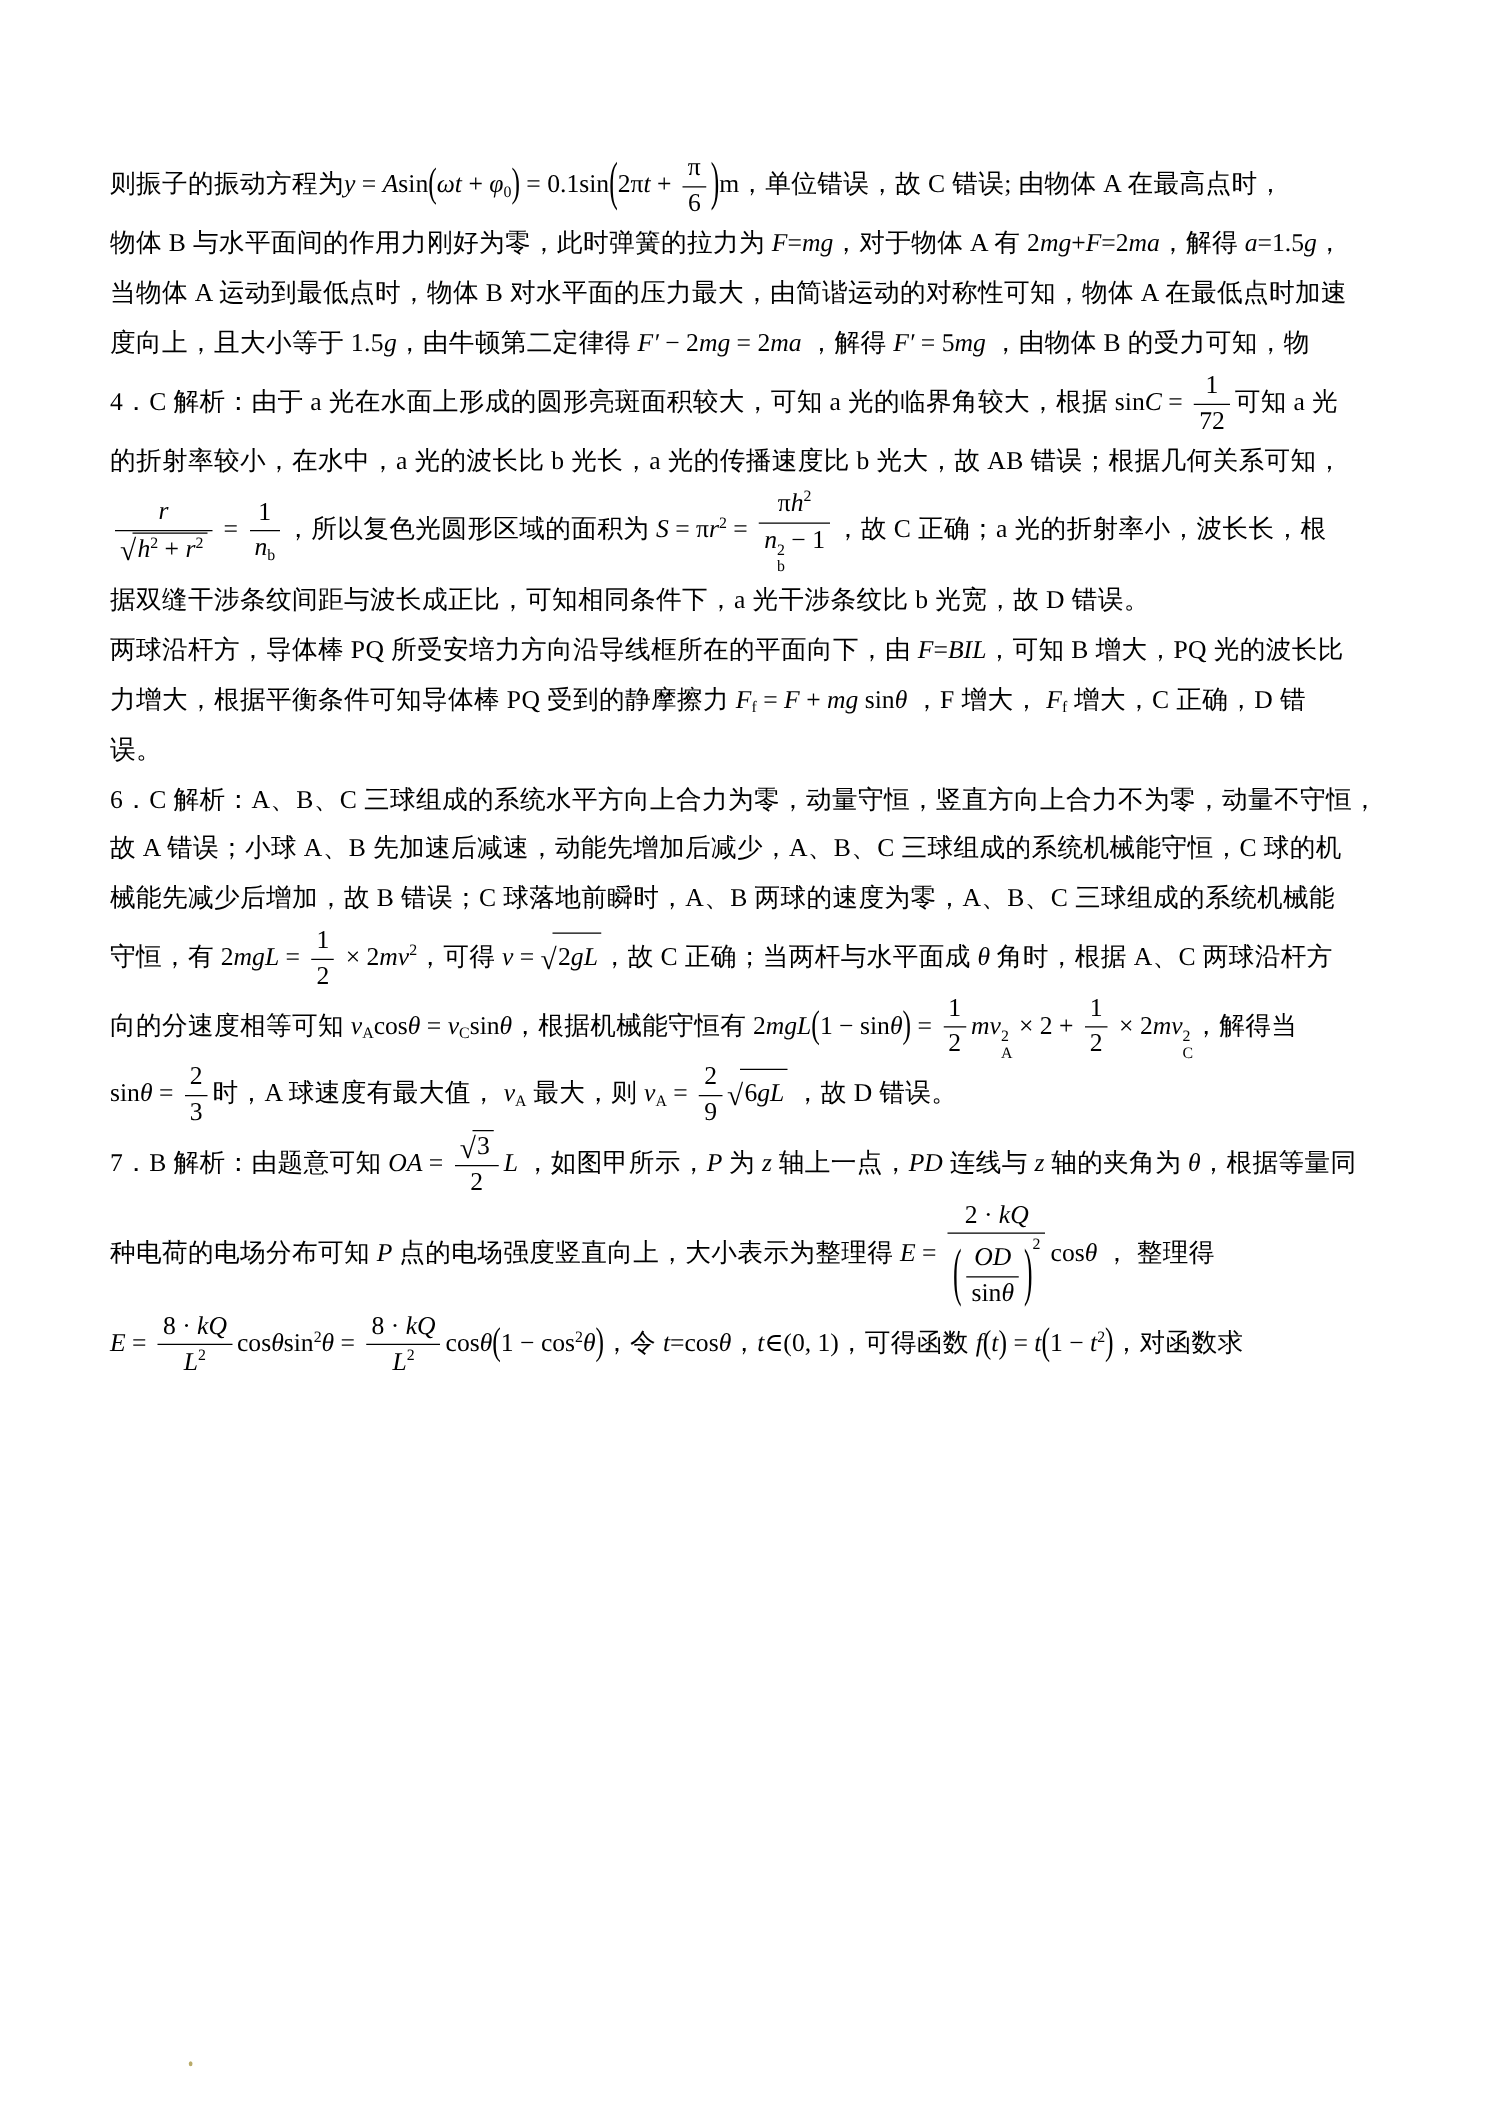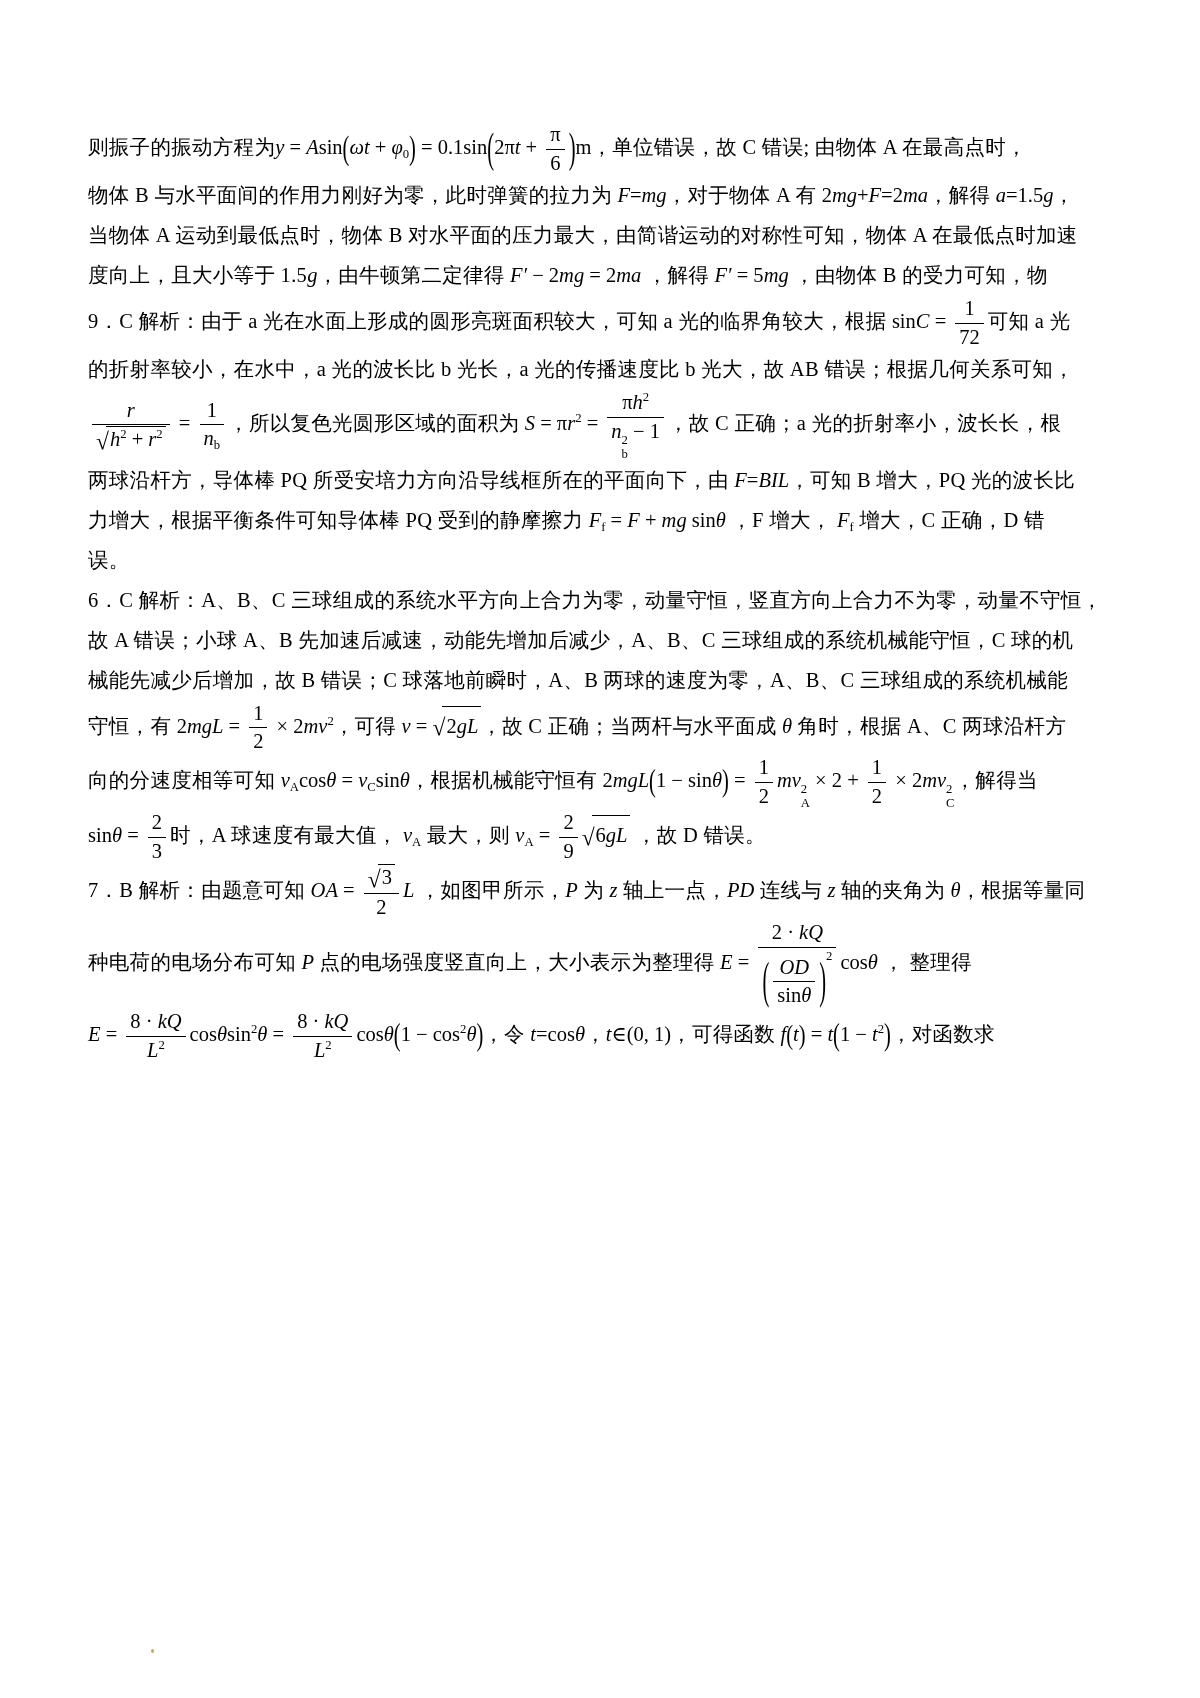--- a/index.html
+++ b/index.html
@@ -34,26 +34,27 @@
 </style>
 </head>
 <body style="background: rgb(255, 255, 255); color: rgb(0, 0, 0);">
 
 <div id="doc">
   <div id="content">
       <div class="line"><span class="c">则振子的振动方程为</span><span class="mv">y</span><span class="mr"> = </span><span class="mv">A</span><span class="mr">sin</span><span class="bigp" style="transform: scaleY(1.6);">(</span><span class="mv">ωt</span><span class="mr"> + </span><span class="mv">φ</span><span class="msub">0</span><span class="bigp" style="transform: scaleY(1.6);">)</span><span class="mr"> = 0.1sin</span><span class="bigp" style="transform: scaleY(2.1);">(</span><span class="mr">2π</span><span class="mv">t</span><span class="mr"> + </span><span class="frac"><span class="num"><span class="mr">π</span></span><span class="den"><span class="mr">6</span></span></span><span class="bigp" style="transform: scaleY(2.1);">)</span><span class="mr">m</span><span class="c">，单位错误，故 C 错误; 由物体 A 在最高点时，</span></div>
       <div class="line"><span class="c">物体 B 与水平面间的作用力刚好为零，此时弹簧的拉力为 </span><span class="mv">F</span><span class="mr">=</span><span class="mv">mg</span><span class="c">，对于物体 A 有 </span><span class="mr">2</span><span class="mv">mg</span><span class="mr">+</span><span class="mv">F</span><span class="mr">=2</span><span class="mv">ma</span><span class="c">，解得 </span><span class="mv">a</span><span class="mr">=1.5</span><span class="mv">g</span><span class="c">，</span></div>
       <div class="line"><span class="c">当物体 A 运动到最低点时，物体 B 对水平面的压力最大，由简谐运动的对称性可知，物体 A 在最低点时加速</span></div>
       <div class="line"><span class="c">度向上，且大小等于 1.5</span><span class="mv">g</span><span class="c">，由牛顿第二定律得 </span><span class="mv">F′</span><span class="mr"> − 2</span><span class="mv">mg</span><span class="mr"> = 2</span><span class="mv">ma</span><span class="c"> ，解得 </span><span class="mv">F′</span><span class="mr"> = 5</span><span class="mv">mg</span><span class="c"> ，由物体 B 的受力可知，物</span></div>
-      <div class="line"><span class="c">9．C 解析：由于 a 光在水面上形成的圆形亮斑面积较大，可知 a 光的临界角较大，根据 </span><span class="mr">sin</span><span class="mv">C</span><span class="mr"> = </span><span class="frac"><span class="num"><span class="mr">1</span></span><span class="den"><span class="mr">72</span></span></span><span class="c">可知 a 光</span></div>
+      <div class="line"><span class="c">4．C 解析：由于 a 光在水面上形成的圆形亮斑面积较大，可知 a 光的临界角较大，根据 </span><span class="mr">sin</span><span class="mv">C</span><span class="mr"> = </span><span class="frac"><span class="num"><span class="mr">1</span></span><span class="den"><span class="mr">72</span></span></span><span class="c">可知 a 光</span></div>
       <div class="line"><span class="c">的折射率较小，在水中，a 光的波长比 b 光长，a 光的传播速度比 b 光大，故 AB 错误；根据几何关系可知，</span></div>
       <div class="line"><span class="frac"><span class="num"><span class="mv">r</span></span><span class="den"><span class="sqrt"><span class="rad">√</span><span class="rbody"><span class="mv">h</span><span class="msup">2</span><span class="mr"> + </span><span class="mv">r</span><span class="msup">2</span></span></span></span></span><span class="mr"> = </span><span class="frac"><span class="num"><span class="mr">1</span></span><span class="den"><span class="mv">n</span><span class="msub">b</span></span></span><span class="c">，所以复色光圆形区域的面积为 </span><span class="mv">S</span><span class="mr"> = π</span><span class="mv">r</span><span class="msup">2</span><span class="mr"> = </span><span class="frac"><span class="num"><span class="mr">π</span><span class="mv">h</span><span class="msup">2</span></span><span class="den"><span class="mv">n</span><span class="mss">
               <span class="ss-up">2</span>
               <span class="ss-dn">b</span>
             </span><span class="mr"> − 1</span></span></span><span class="c">，故 C 正确；a 光的折射率小，波长长，根</span></div>
+      <div class="line"><span class="c">据双缝干涉条纹间距与波长成正比，可知相同条件下，a 光干涉条纹比 b 光宽，故 D 错误。</span></div>
       <div class="line"><span class="c">两球沿杆方，导体棒 PQ 所受安培力方向沿导线框所在的平面向下，由 </span><span class="mv">F</span><span class="mr">=</span><span class="mv">BIL</span><span class="c">，可知 B 增大，PQ 光的波长比</span></div>
       <div class="line"><span class="c">力增大，根据平衡条件可知导体棒 PQ 受到的静摩擦力 </span><span class="mv">F</span><span class="msub">f</span><span class="mr"> = </span><span class="mv">F</span><span class="mr"> + </span><span class="mv">mg</span><span class="mr"> sin</span><span class="mv">θ</span><span class="c"> ，F 增大， </span><span class="mv">F</span><span class="msub">f</span><span class="c"> 增大，C 正确，D 错</span></div>
       <div class="line"><span class="c">误。</span></div>
       <div class="line"><span class="c">6．C 解析：A、B、C 三球组成的系统水平方向上合力为零，动量守恒，竖直方向上合力不为零，动量不守恒，</span></div>
       <div class="line"><span class="c">故 A 错误；小球 A、B 先加速后减速，动能先增加后减少，A、B、C 三球组成的系统机械能守恒，C 球的机</span></div>
       <div class="line"><span class="c">械能先减少后增加，故 B 错误；C 球落地前瞬时，A、B 两球的速度为零，A、B、C 三球组成的系统机械能</span></div>
       <div class="line"><span class="c">守恒，有 </span><span class="mr">2</span><span class="mv">mgL</span><span class="mr"> = </span><span class="frac"><span class="num"><span class="mr">1</span></span><span class="den"><span class="mr">2</span></span></span><span class="mr"> × 2</span><span class="mv">mv</span><span class="msup">2</span><span class="c">，可得 </span><span class="mv">v</span><span class="mr"> = </span><span class="sqrt"><span class="rad">√</span><span class="rbody"><span class="mr">2</span><span class="mv">gL</span></span></span><span class="c">，故 C 正确；当两杆与水平面成 </span><span class="mv">θ</span><span class="c"> 角时，根据 A、C 两球沿杆方</span></div>
       <div class="line"><span class="c">向的分速度相等可知 </span><span class="mv">v</span><span class="msub">A</span><span class="mr">cos</span><span class="mv">θ</span><span class="mr"> = </span><span class="mv">v</span><span class="msub">C</span><span class="mr">sin</span><span class="mv">θ</span><span class="c">，根据机械能守恒有 </span><span class="mr">2</span><span class="mv">mgL</span><span class="bigp" style="transform: scaleY(1.5);">(</span><span class="mr">1 − sin</span><span class="mv">θ</span><span class="bigp" style="transform: scaleY(1.5);">)</span><span class="mr"> = </span><span class="frac"><span class="num"><span class="mr">1</span></span><span class="den"><span class="mr">2</span></span></span><span class="mv">mv</span><span class="mss">
           <span class="ss-up">2</span>
           <span class="ss-dn">A</span>

